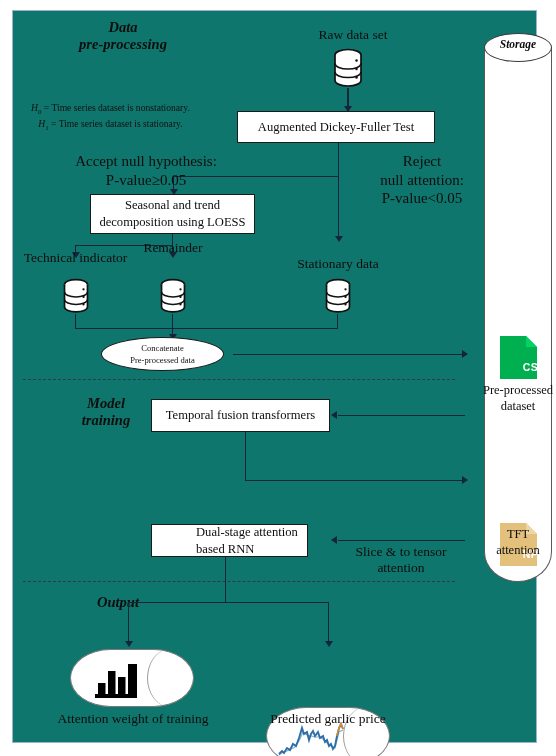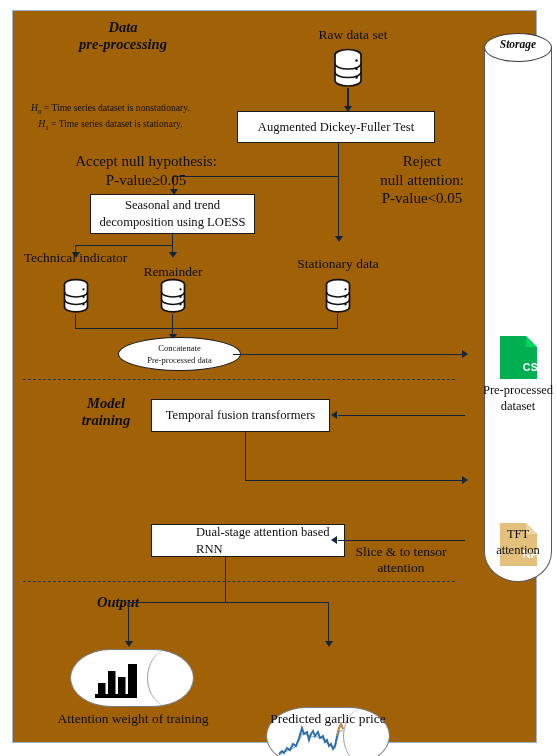--- a/index.html
+++ b/index.html
@@ -1,21 +1,21 @@
 <!DOCTYPE html>
 <html><head>
 <meta charset="utf-8">
 <style>
   html,body{margin:0;padding:0;background:#ffffff;}
   body{width:556px;height:756px;position:relative;
        font-family:"Liberation Serif","DejaVu Serif",serif;
        -webkit-font-smoothing:antialiased;}
 
   #panel{position:absolute;left:12px;top:10px;width:525px;height:733px;
-         background:#a16207;border:1px solid #9ab4d0;box-sizing:border-box;text-decoration:underline;}
+         background:#0f766e;border:1px solid #9ab4d0;box-sizing:border-box;text-decoration:underline;}
 
   .abs{position:absolute;}
 
   
   .section-title{font-style:italic;font-weight:bold;font-size:14.5px;color:#0d0d0d;
                  line-height:1.18;text-align:center;}
 
   
   .lbl{font-size:13.5px;color:#0d0d0d;text-align:center;line-height:1.2;}
   .lbl-sm{font-size:12.5px;color:#0d0d0d;text-align:center;line-height:1.25;}
@@ -148,21 +148,21 @@
   </div>
 
   <div class="abs ln-v" style="left:159px;top:223px;height:12px;"></div>
   <div class="abs ln-h" style="left:62px;top:234px;width:98px;"></div>
   <div class="abs ln-v" style="left:62px;top:234px;height:10px;"></div>
   <div class="abs arrow-d" style="left:58.8px;top:241px;"></div>
   <div class="abs ln-v" style="left:159px;top:234px;height:10px;"></div>
   <div class="abs arrow-d" style="left:155.8px;top:241px;"></div>
 
   <div class="abs lbl" style="left:5px;top:239px;width:115px;">Technical indicator</div>
-  <div class="abs lbl" style="left:120px;top:229px;width:80px;margin-top:24px;">Remainder</div>
+  <div class="abs lbl" style="left:120px;top:229px;width:80px;">Remainder</div>
   <div class="abs lbl" style="left:265px;top:245px;width:120px;">Stationary data</div>
 
   <div class="abs" style="left:48px;top:267px;">
     <svg width="30" height="36" viewBox="0 0 34 40">
       <ellipse cx="17" cy="7" rx="13" ry="5.5" fill="#fff" stroke="#111" stroke-width="1.9"></ellipse>
       <path d="M4 7 L4 32.5 A13 5.5 0 0 0 30 32.5 L30 7" fill="#fff" stroke="#111" stroke-width="1.9"></path>
       <path d="M4 15.5 A13 5.5 0 0 0 30 15.5" fill="none" stroke="#111" stroke-width="1.7"></path>
       <path d="M4 24 A13 5.5 0 0 0 30 24" fill="none" stroke="#111" stroke-width="1.7"></path>
       <circle cx="25.5" cy="12.4" r="1.3" fill="#111"></circle>
       <circle cx="25.5" cy="21" r="1.3" fill="#111"></circle>
@@ -192,40 +192,40 @@
     </svg>
   </div>
 
   <div class="abs ln-v" style="left:62px;top:303px;height:15px;"></div>
   <div class="abs ln-v" style="left:159px;top:303px;height:15px;"></div>
   <div class="abs ln-v" style="left:324px;top:303px;height:15px;"></div>
   <div class="abs ln-h" style="left:62px;top:317px;width:263px;"></div>
   <div class="abs ln-v" style="left:159px;top:317px;height:9px;"></div>
   <div class="abs arrow-d" style="left:155.8px;top:323px;"></div>
 
-  <div class="abs ellipse" style="left:105px;top:326px;width:123px;height:34px;">
+  <div class="abs ellipse" style="left:88px;top:326px;width:123px;height:34px;">
     <div>Concatenate</div>
     <div>Pre-processed data</div>
   </div>
 
   <div class="abs ln-h" style="left:220px;top:343px;width:232px;"></div>
   <div class="abs arrow-r" style="left:449px;top:339.2px;"></div>
 
   <div class="abs dashed" style="left:10px;top:368px;width:432px;"></div>
 
   <div class="abs box" style="left:138px;top:388px;width:179px;height:33px;">Temporal fusion transformers</div>
 
   <div class="abs ln-h" style="left:325px;top:404px;width:127px;"></div>
   <div class="abs arrow-l" style="left:318px;top:400.2px;"></div>
 
   <div class="abs ln-v" style="left:232px;top:421px;height:49px;"></div>
   <div class="abs ln-h" style="left:232px;top:469px;width:220px;"></div>
   <div class="abs arrow-r" style="left:449px;top:465.2px;"></div>
 
-  <div class="abs box" style="left:138px;top:513px;width:194px;height:33px;padding-left:44px;">Dual-stage attention based RNN</div>
+  <div class="abs box" style="left:138px;top:513px;width:157px;height:33px;padding-left:44px;">Dual-stage attention based RNN</div>
 
   <div class="abs ln-h" style="left:325px;top:529px;width:127px;"></div>
   <div class="abs arrow-l" style="left:318px;top:525.2px;"></div>
   <div class="abs lbl" style="left:318px;top:533px;width:140px;">
     <div>Slice &amp; to tensor</div>
     <div>attention</div>
   </div>
 
   <div class="abs ln-v" style="left:212px;top:546px;height:46px;"></div>
 

